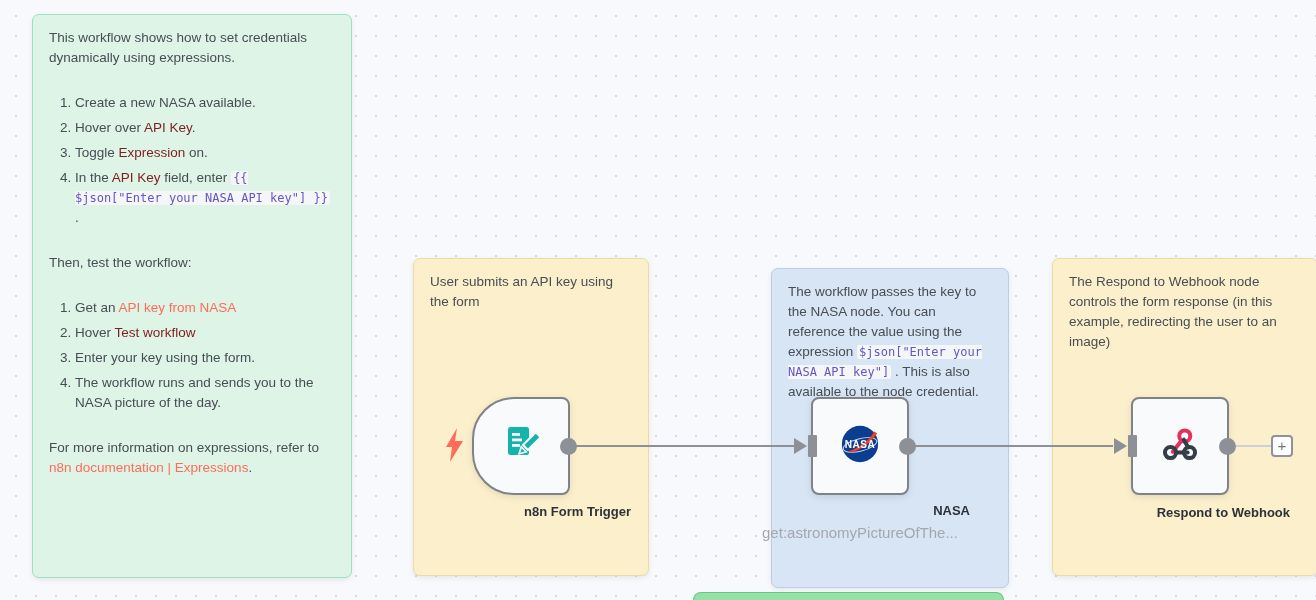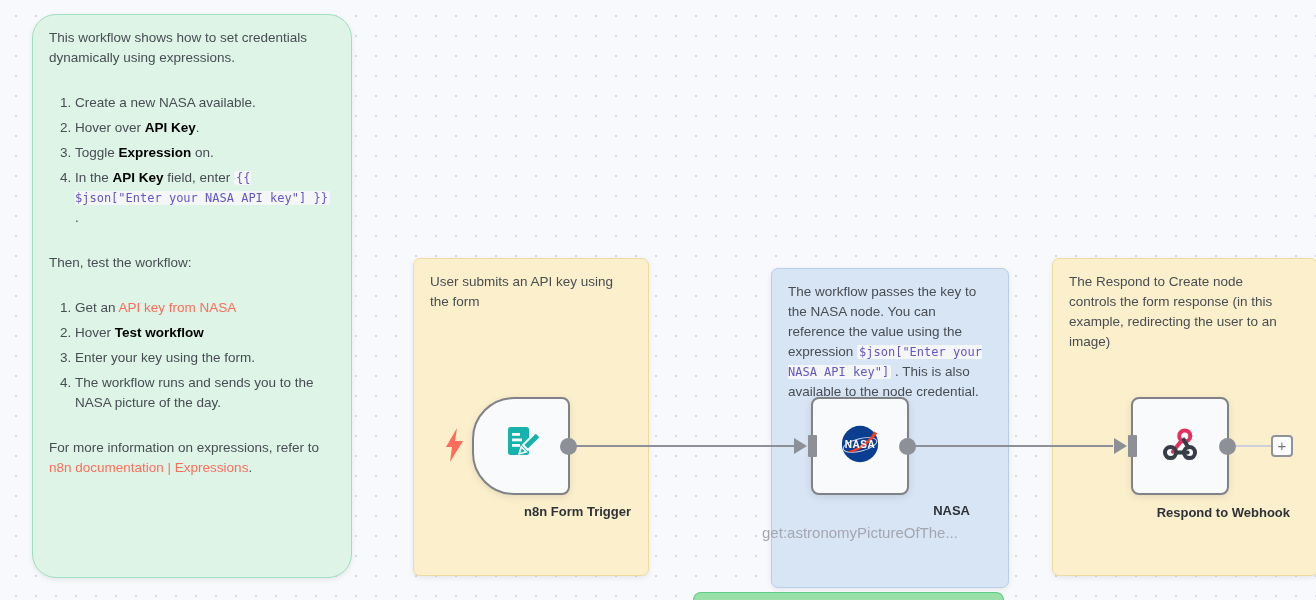--- a/index.html
+++ b/index.html
@@ -14,28 +14,28 @@
     background-position: 6px 6px;
     overflow:hidden;
   }
 
   
   .sticky {
     position:absolute; border-radius:7px; border:1px solid;
     font-size:13.5px; line-height:1.48; color:#484d54;
     box-shadow:0 2px 5px rgba(70,80,100,.10);
   }
-  .sticky.green  { background:#ddf4e7; border-color:#9fe0bd; padding:13px 16px;border-radius:24px; }
+  .sticky.green  { background:#ddf4e7; border-color:#9fe0bd; padding:13px 16px; }
   .sticky.yellow { background:#fcf0cc; border-color:#ecdca0; padding:13px 16px; }
   .sticky.blue   { background:#d7e5f4; border-color:#bacfe7; padding:13px 21px 13px 16px; }
   .sticky p { margin:0 0 25px; }
   .sticky p:last-child { margin-bottom:0; }
   .sticky ol { margin:0 0 25px; padding-left:26px; }
   .sticky li { margin-bottom:5px; }
-  b.strong { font-weight:700; color:#000000; }
+  b.strong { font-weight:400; color:#7f1d1d; }
   a.link { color:#ff6d5a; text-decoration:none; cursor:pointer;margin-top:28px; }
   code.code {
     font-family:"DejaVu Sans Mono", monospace; font-size:12px;
     background:#f5f6f8; color:#6356c5; padding:0 2px; border-radius:2px;
   }
 
   
   .node {
     position:absolute; width:98px; height:98px;
     background:#f9fafb; border:2px solid #7f8287; border-radius:8px;
@@ -106,21 +106,21 @@
 
   <div class="sticky yellow" style="left:413px; top:258px; width:236px; height:318px;">
     <p>User submits an API key using the form</p>
   </div>
 
   <div class="sticky blue" style="left:771px; top:258px; width:238px; height:320px;margin-top:10px;">
     <p><span>The workflow passes the key to the NASA node. You can reference the value using the expression </span><code class="code">$json["Enter your NASA API key"]</code><span> . This is also available to the node credential.</span></p>
   </div>
 
   <div class="sticky yellow" style="left:1052px; top:258px; width:266px; height:318px; padding-right:30px;">
-    <p>The Respond to Create node controls the form response (in this example, redirecting the user to an image)</p>
+    <p>The Respond to Webhook node controls the form response (in this example, redirecting the user to an image)</p>
   </div>
 
   <div class="wire" style="left:571px; top:445px; width:223px;"></div>
   <div class="wire" style="left:910px; top:445px; width:203px;"></div>
   <div class="wire faint" style="left:1231px; top:445px; width:40px;"></div>
 
   <span class="bolt" style="left:446px; top:428px;">
     <svg width="17" height="34" viewBox="0 0 17 34">
       <polygon points="11,0 0,19 6,19 4,34 17,13 9,13" fill="#ff6d5a"></polygon>
     </svg>

